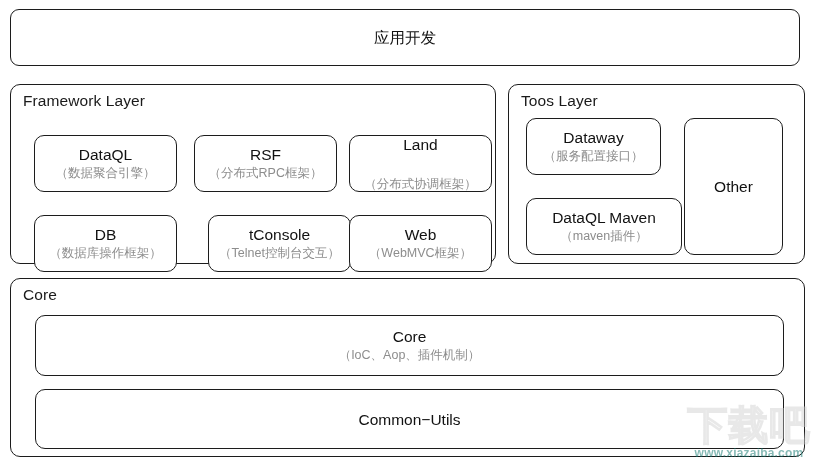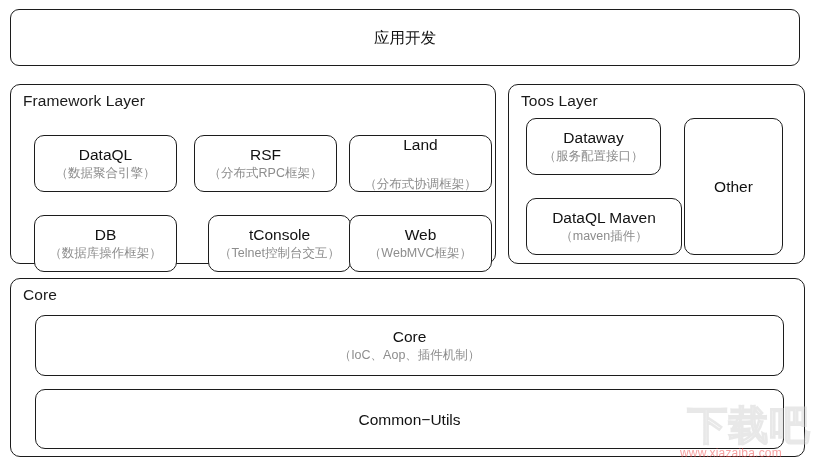--- a/index.html
+++ b/index.html
@@ -145,23 +145,23 @@
     -webkit-text-stroke: 1.4px #d2d2d2;
     text-align: center;
     white-space: nowrap;
   }
   .wm-url {
     position: absolute;
     left: 0; top: 43px;
     width: 138px;
     font-size: 12px;
     line-height: 14px;
-    font-weight: normal;
-    color: #ef4444;
-    text-align: left;
+    font-weight: bold;
+    color: #0f766e;
+    text-align: center;
     white-space: nowrap;
     letter-spacing: 0.2px;
   }
 </style>
 </head>
 <body>
 
 <div class="canvas">
 
   <div class="box" id="app-dev-box" style="display:flex;align-items:center;justify-content:center;">

